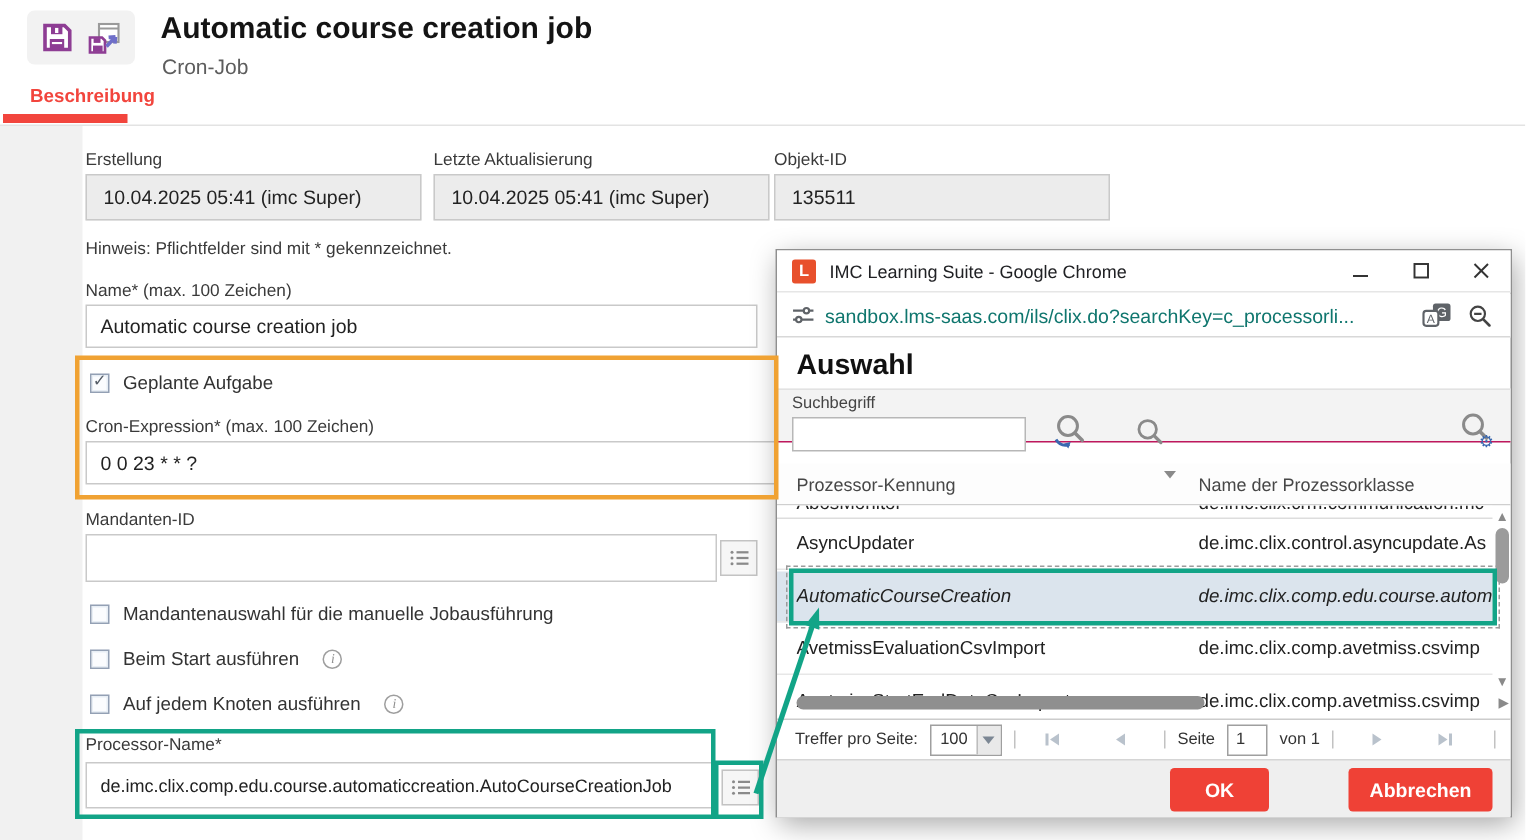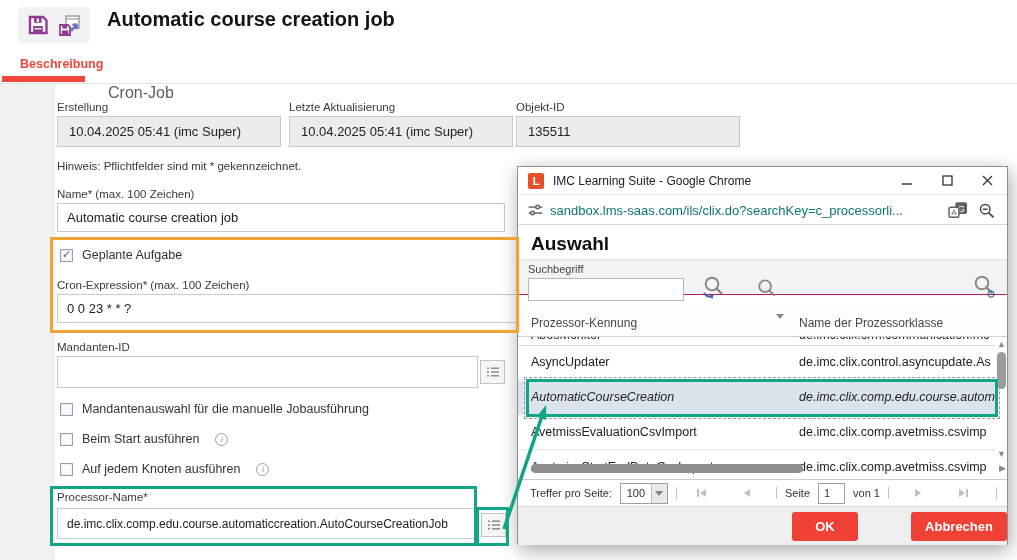--- a/index.html
+++ b/index.html
@@ -8,21 +8,21 @@
     position:relative; width:1017px; height:560px; background:#fff;
     font-family:"Liberation Sans","DejaVu Sans",sans-serif; color:#333; overflow:hidden;
   }
   .abs { position:absolute; }
 
   
   .toolbox { left:18px; top:7px; width:72px; height:36px; background:#f2f2f2; border-radius:5px;
              display:flex; align-items:center; justify-content:space-around; padding:0 4px; }
   .tool-btn { width:28px; height:28px; display:flex; align-items:center; justify-content:center; cursor:pointer; }
   .page-title { left:107px; top:8px; font-size:20px; font-weight:bold; color:#141414; }
-  .page-subtitle { left:108px; top:36px; font-size:16px; color:#5d5d5d;margin-top:48px; }
+  .page-subtitle { left:108px; top:36px; font-size:14px; color:#5d5d5d; }
   .tab { left:10px; top:57px; font-size:12.5px; font-weight:bold; color:#f2453d; cursor:pointer;padding-left:10px; }
   .tab-underline { left:2px; top:76px; width:83px; height:6px; background:#f2453d; }
   .tabbar-divider { left:0; top:83px; width:1017px; height:1px; background:#e3e3e3; }
   .left-gutter { left:0; top:84px; width:55px; height:476px; background:#f1f1f1; }
 
   
   .flabel { font-size:11.5px; color:#3a3a3a; white-space:nowrap; }
   .ro-input { background:#ececec; border:1px solid #c9c9c9; font-size:13px; color:#222;
               display:flex; align-items:center; padding:0 11px; white-space:nowrap; }
   .tx-input { background:#fff; border:1px solid #c9c9c9; font-size:13px; color:#222;
@@ -85,21 +85,21 @@
   .tri-r { width:0; height:0; border-top:4px solid transparent; border-bottom:4px solid transparent; border-left:6px solid #b9c2cc; }
   .pg-bar { width:2px; height:8px; background:#b9c2cc; }
   .pg-btn { display:flex; align-items:center; gap:1px; padding:0 12px; cursor:pointer; }
   .per-page { display:flex; height:21px; border:1px solid #9f9f9f; background:#fff; margin-left:8px; cursor:pointer; }
   .pp-val { width:30px; display:flex; align-items:center; justify-content:center; font-size:11px; }
   .pp-btn { width:16px; background:#e9e9e9; border-left:1px solid #bdbdbd; display:flex; align-items:center; justify-content:center; }
   .tri-d { width:0; height:0; border-left:4px solid transparent; border-right:4px solid transparent; border-top:5px solid #7c8794; }
   .page-input { width:27px; height:21px; border:1px solid #9f9f9f; background:#fff; font-size:11px;
                 display:flex; align-items:center; padding-left:5px; margin:0 8px; }
   .footer { position:absolute; left:0; top:339px; width:100%; height:39px; background:#efefef;
-            border-top:1px solid #d5d5d5; display:flex; align-items:center; justify-content:flex-end; gap:9px; }
+            border-top:1px solid #d5d5d5; display:flex; align-items:center; justify-content:flex-end; gap:9px; padding-right:12px; }
   .btn { height:29px; background:#ef4136; color:#fff; font-size:13px; font-weight:bold;
          border:none; border-radius:3px; display:flex; align-items:center; justify-content:center; cursor:pointer; }
   .btn.ok { width:66px; } .btn.cancel { width:96px;margin-left:44px; }
 </style>
 </head>
 <body>
 
 <div class="stage">
 
   <div class="abs toolbox">

